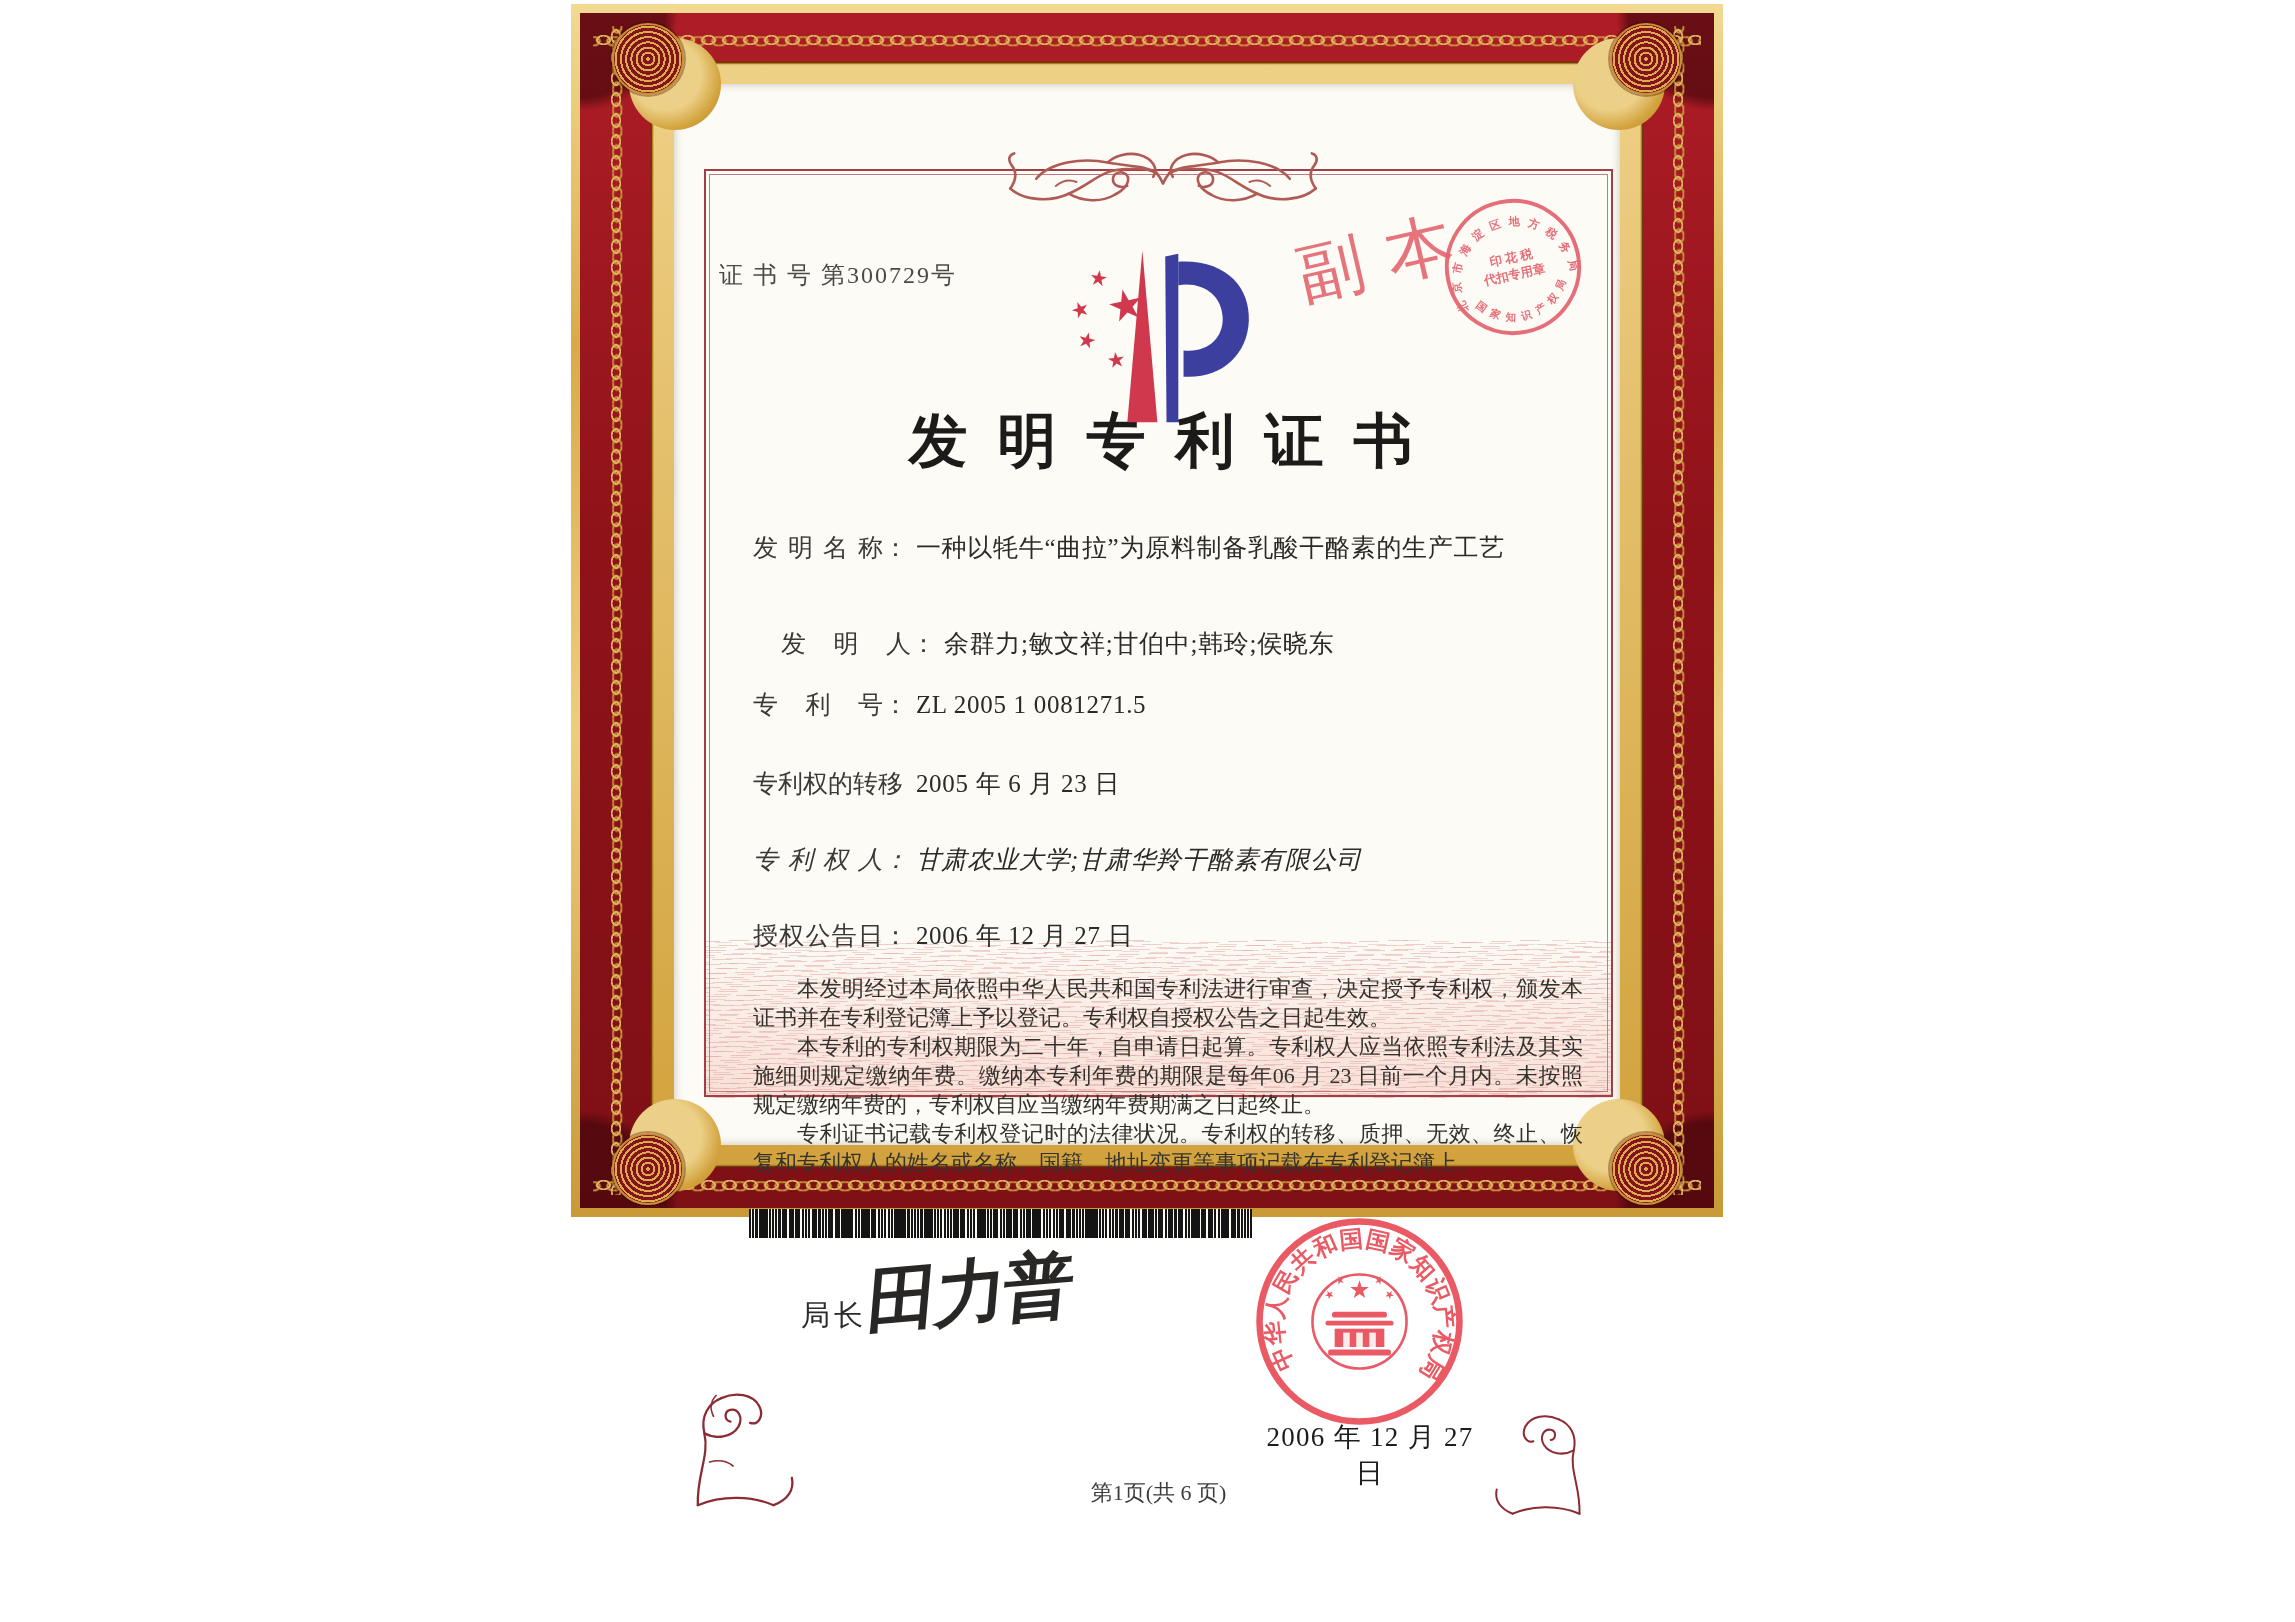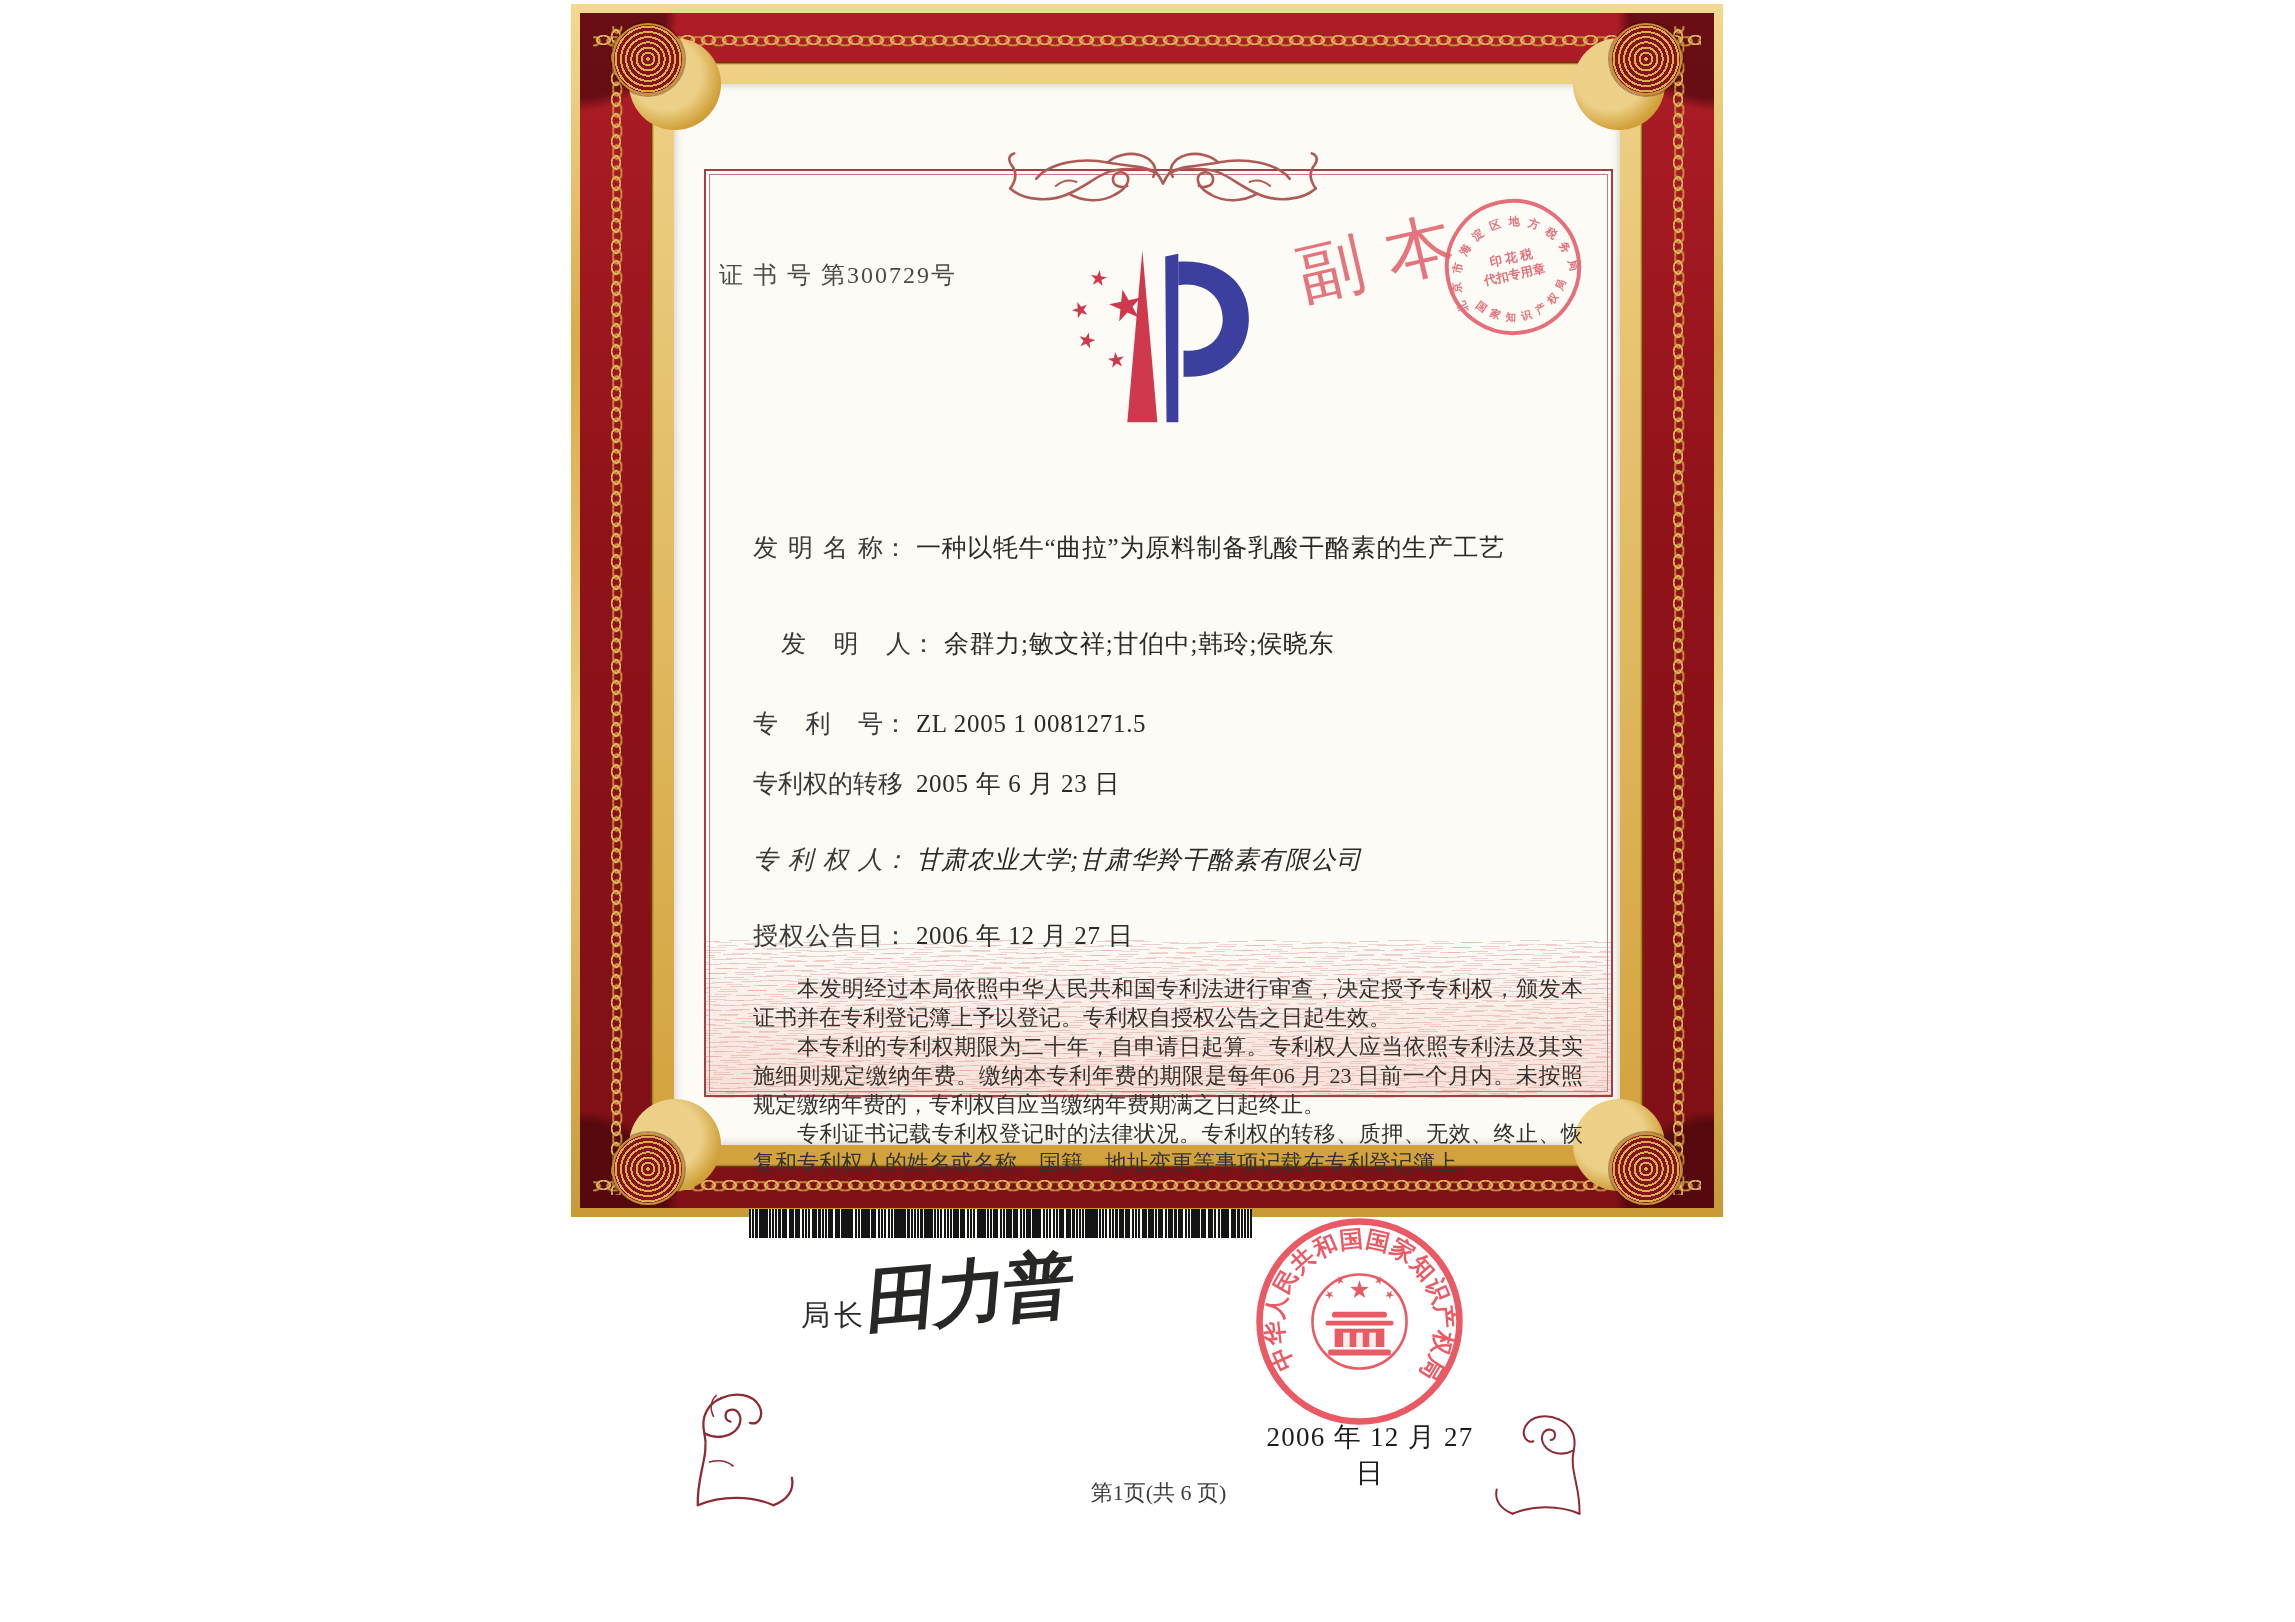--- a/index.html
+++ b/index.html
@@ -52,21 +52,21 @@
   .frame-inner{position:absolute;left:3.3px;top:3.3px;right:3.3px;bottom:3.3px;border:0.7px solid #bc7d83;}
   .ornament{position:absolute;z-index:4;}
   .content{position:absolute;z-index:5;color:#2e2d2b;}
   .certno{left:148px;top:255px;font-size:24px;letter-spacing:2px;color:#4a4a48;}
   .title{left:133px;width:913px;top:398px;text-align:center;font-size:59px;font-weight:700;
     letter-spacing:30px;text-indent:30px;color:#1c1b1a;}
   .row{left:182px;font-size:25px;white-space:nowrap;}
   .flabel{display:inline-block;width:130px;text-align:justify;text-align-last:justify;color:#3a3938;}
   .fcolon{color:#3a3938;}
   .fvalue{padding-left:7.9px;color:#2b2a28;letter-spacing:0.7px;}
-  .r1{top:527px;} .r2{top:623px;margin-left:28px;} .r3{top:684px;margin-top:19px;} .r4{top:763px;} .r5{top:839px;font-style:italic;} .r6{top:915px;}
+  .r1{top:527px;} .r2{top:623px;margin-left:28px;} .r3{top:684px;} .r4{top:763px;} .r5{top:839px;font-style:italic;} .r6{top:915px;}
   .bodytext{left:182px;top:970px;width:830px;font-size:22px;line-height:29px;
     text-align:justify;color:#35322e;}
   .bodytext p{margin:0;text-indent:2em;}
   .barcode{left:178px;top:1205px;width:503px;height:29px;z-index:5;position:absolute;
     background-color:#fcfbf6;
     background-image:
       repeating-linear-gradient(90deg,#141414 0 2px,rgba(0,0,0,0) 2px 3.3px),
       repeating-linear-gradient(90deg,#141414 0 1.3px,rgba(0,0,0,0) 1.3px 5.9px),
       repeating-linear-gradient(90deg,rgba(0,0,0,0) 0 3.9px,#141414 3.9px 5.2px,rgba(0,0,0,0) 5.2px 11px),
       repeating-linear-gradient(90deg,rgba(0,0,0,0) 0 15px,#141414 15px 17.7px,rgba(0,0,0,0) 17.7px 27px);}
@@ -175,20 +175,21 @@
     <text font-size="17" fill="#e4636e" font-weight="700">
       <textPath href="#taxtop" startOffset="0" textLength="300" lengthAdjust="spacing">北京市海淀区地方税务局</textPath>
     </text>
     <text x="110" y="102" text-anchor="middle" font-size="19" fill="#e4636e" font-weight="700">印 花 税</text>
     <text x="110" y="128" text-anchor="middle" font-size="19" fill="#e4636e" font-weight="700">代扣专用章</text>
     <text font-size="16" fill="#e4636e" font-weight="700">
       <textPath href="#taxbot" startOffset="6" textLength="170" lengthAdjust="spacing">国家知识产权局</textPath>
     </text>
   </svg>
 
+  <div class="content title">发明专利证书</div>
 
   <div class="content row r1">
     <span class="flabel">发明名称</span><span class="fcolon">：</span><span class="fvalue">一种以牦牛“曲拉”为原料制备乳酸干酪素的生产工艺</span>
   </div>
   <div class="content row r2">
     <span class="flabel">发明人</span><span class="fcolon">：</span><span class="fvalue">余群力;敏文祥;甘伯中;韩玲;侯晓东</span>
   </div>
   <div class="content row r3">
     <span class="flabel">专利号</span><span class="fcolon">：</span><span class="fvalue">ZL 2005 1 0081271.5</span>
   </div>

